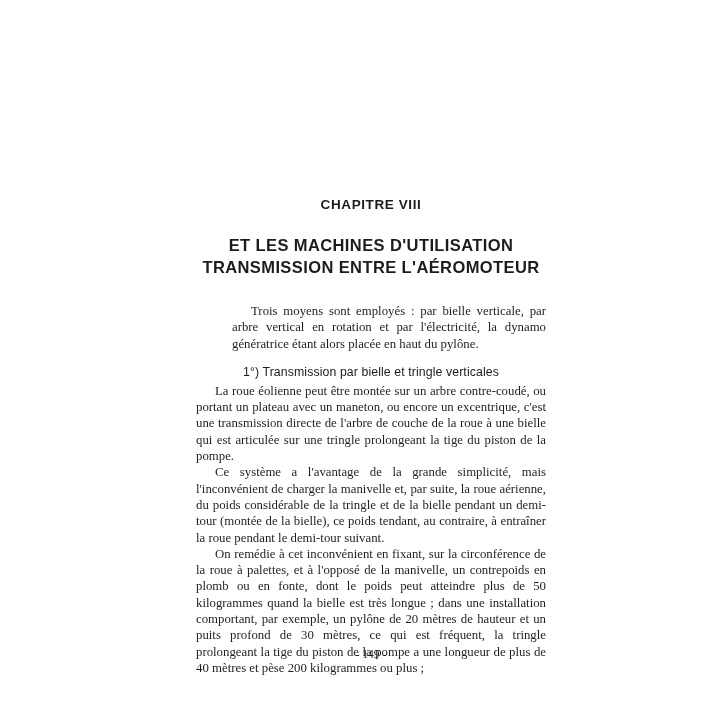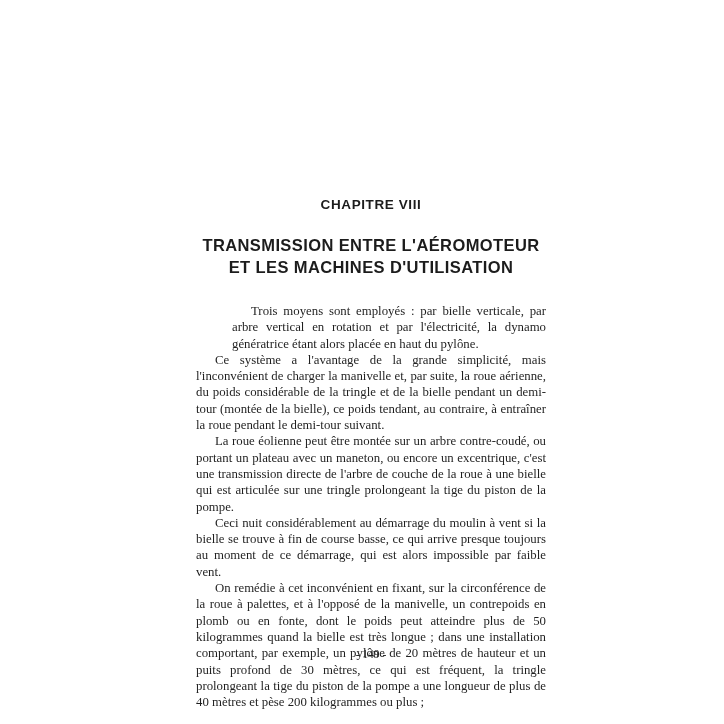--- a/index.html
+++ b/index.html
@@ -76,31 +76,31 @@
 </style>
 </head>
 <body>
 
 <div class="page">
   <div class="content">
 
     <div class="chapter-heading">CHAPITRE VIII</div>
 
     <div class="chapter-title">
+      <div>ET LES MACHINES D'UTILISATION</div>
       <div>TRANSMISSION ENTRE L'AÉROMOTEUR</div>
-      <div>ET LES MACHINES D'UTILISATION</div>
     </div>
 
     <p class="body-para intro">Trois moyens sont employés : par bielle verticale, par arbre vertical en rotation et par l'électricité, la dynamo génératrice étant alors placée en haut du pylône.</p>
 
+    <div class="section-heading">1°) Transmission par bielle et tringle verticales</div>
+
+    <p class="body-para">La roue éolienne peut être montée sur un arbre contre-coudé, ou portant un plateau avec un maneton, ou encore un excentrique, c'est une transmission directe de l'arbre de couche de la roue à une bielle qui est articulée sur une tringle prolongeant la tige du piston de la pompe.</p>
 
     <p class="body-para">Ce système a l'avantage de la grande simplicité, mais l'inconvénient de charger la manivelle et, par suite, la roue aérienne, du poids considérable de la tringle et de la bielle pendant un demi-tour (montée de la bielle), ce poids tendant, au contraire, à entraîner la roue pendant le demi-tour suivant.</p>
 
-    <p class="body-para">La roue éolienne peut être montée sur un arbre contre-coudé, ou portant un plateau avec un maneton, ou encore un excentrique, c'est une transmission directe de l'arbre de couche de la roue à une bielle qui est articulée sur une tringle prolongeant la tige du piston de la pompe.</p>
-
-    <p class="body-para">Ceci nuit considérablement au démarrage du moulin à vent si la bielle se trouve à fin de course basse, ce qui arrive presque toujours au moment de ce démarrage, qui est alors impossible par faible vent.</p>
 
     <p class="body-para">On remédie à cet inconvénient en fixant, sur la circonférence de la roue à palettes, et à l'opposé de la manivelle, un contrepoids en plomb ou en fonte, dont le poids peut atteindre plus de 50 kilogrammes quand la bielle est très longue ; dans une installation comportant, par exemple, un pylône de 20 mètres de hauteur et un puits profond de 30 mètres, ce qui est fréquent, la tringle prolongeant la tige du piston de la pompe a une longueur de plus de 40 mètres et pèse 200 kilogrammes ou plus ;</p>
 
   </div>
 
   <div class="page-footer">- 149 -</div>
 </div>
 
 </body></html>

